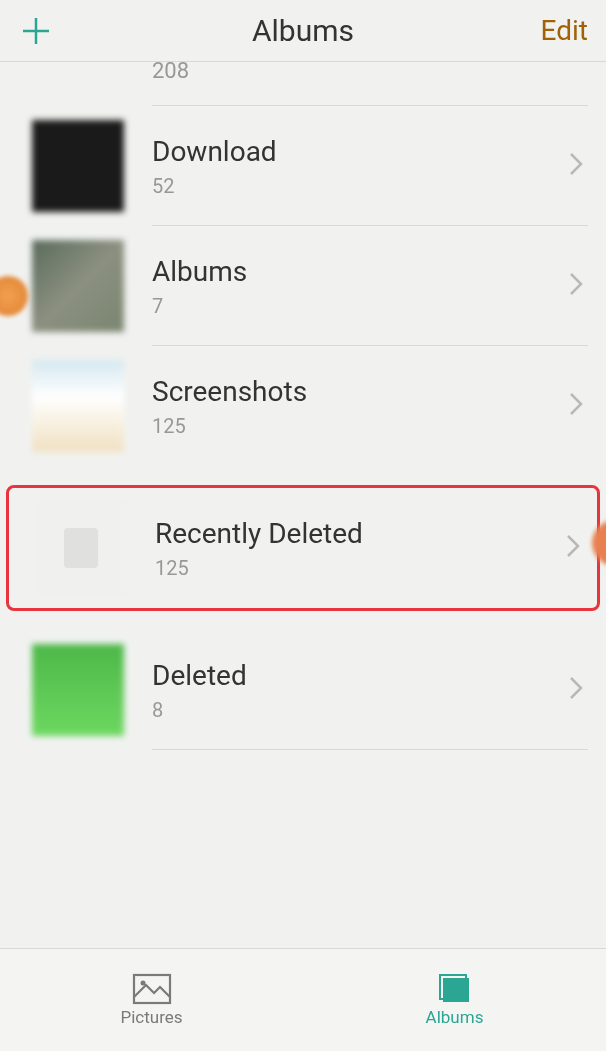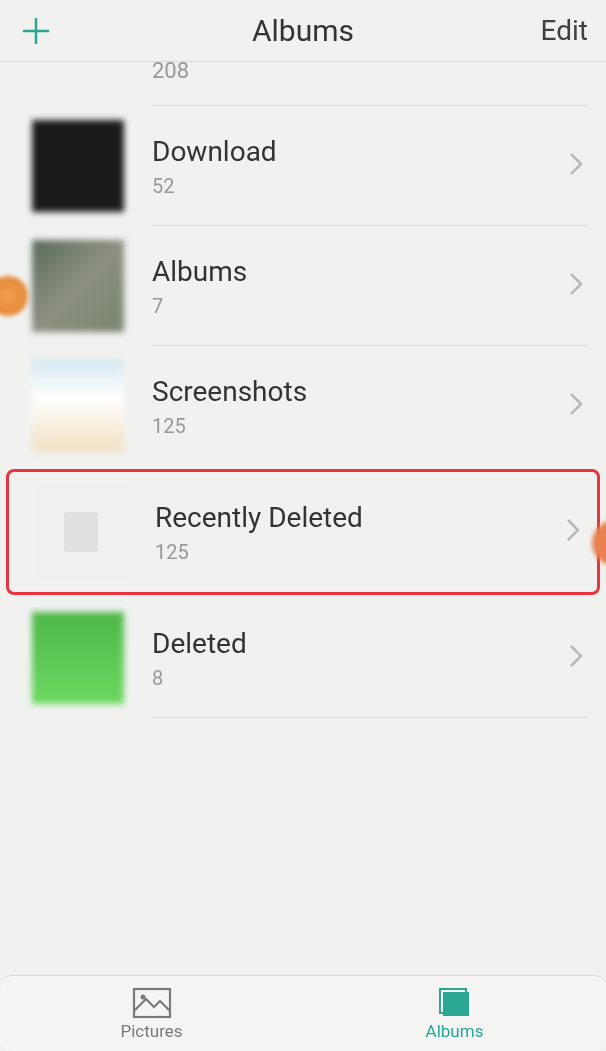--- a/index.html
+++ b/index.html
@@ -39,21 +39,21 @@
     .header-title {
       font-size: 30px;
       color: #333;
       font-weight: 400;
       position: absolute;
       left: 50%;
       transform: translateX(-50%);
     }
     .edit-btn {
       font-size: 28px;
-      color: #404040;
+      color: #a16207;
       cursor: pointer;
     }
     .list {
       overflow-y: auto;
       height: calc(100% - 62px - 85px);
     }
     .album-row {
       display: flex;
       align-items: center;
       padding: 14px 22px 14px 32px;
@@ -101,33 +101,32 @@
       position: absolute;
       bottom: 0;
       left: 152px;
       right: 18px;
       height: 1px;
       background: #d8d8d6;
     }
     .highlight-box {
       border: 3px solid #e8343e;
       border-radius: 8px;
-      margin: 3px 6px;
+      margin: 19px 6px;
       padding: 14px 16px 14px 26px;
     }
     .bottom-nav {
       position: absolute;
       bottom: 0;
       left: 0;
       right: 0;
-      height: 76px;
+      height: 103px;
       background: #f4f5f3;
       border-top: 1px solid #d8d8d6;
       display: flex;
-      border-radius: 12px;
     }
     .nav-item {
       flex: 1;
       display: flex;
       flex-direction: column;
       align-items: center;
       justify-content: center;
       cursor: pointer;
     }
     .nav-icon { width: 40px; height: 32px; margin-bottom: 2px; }

